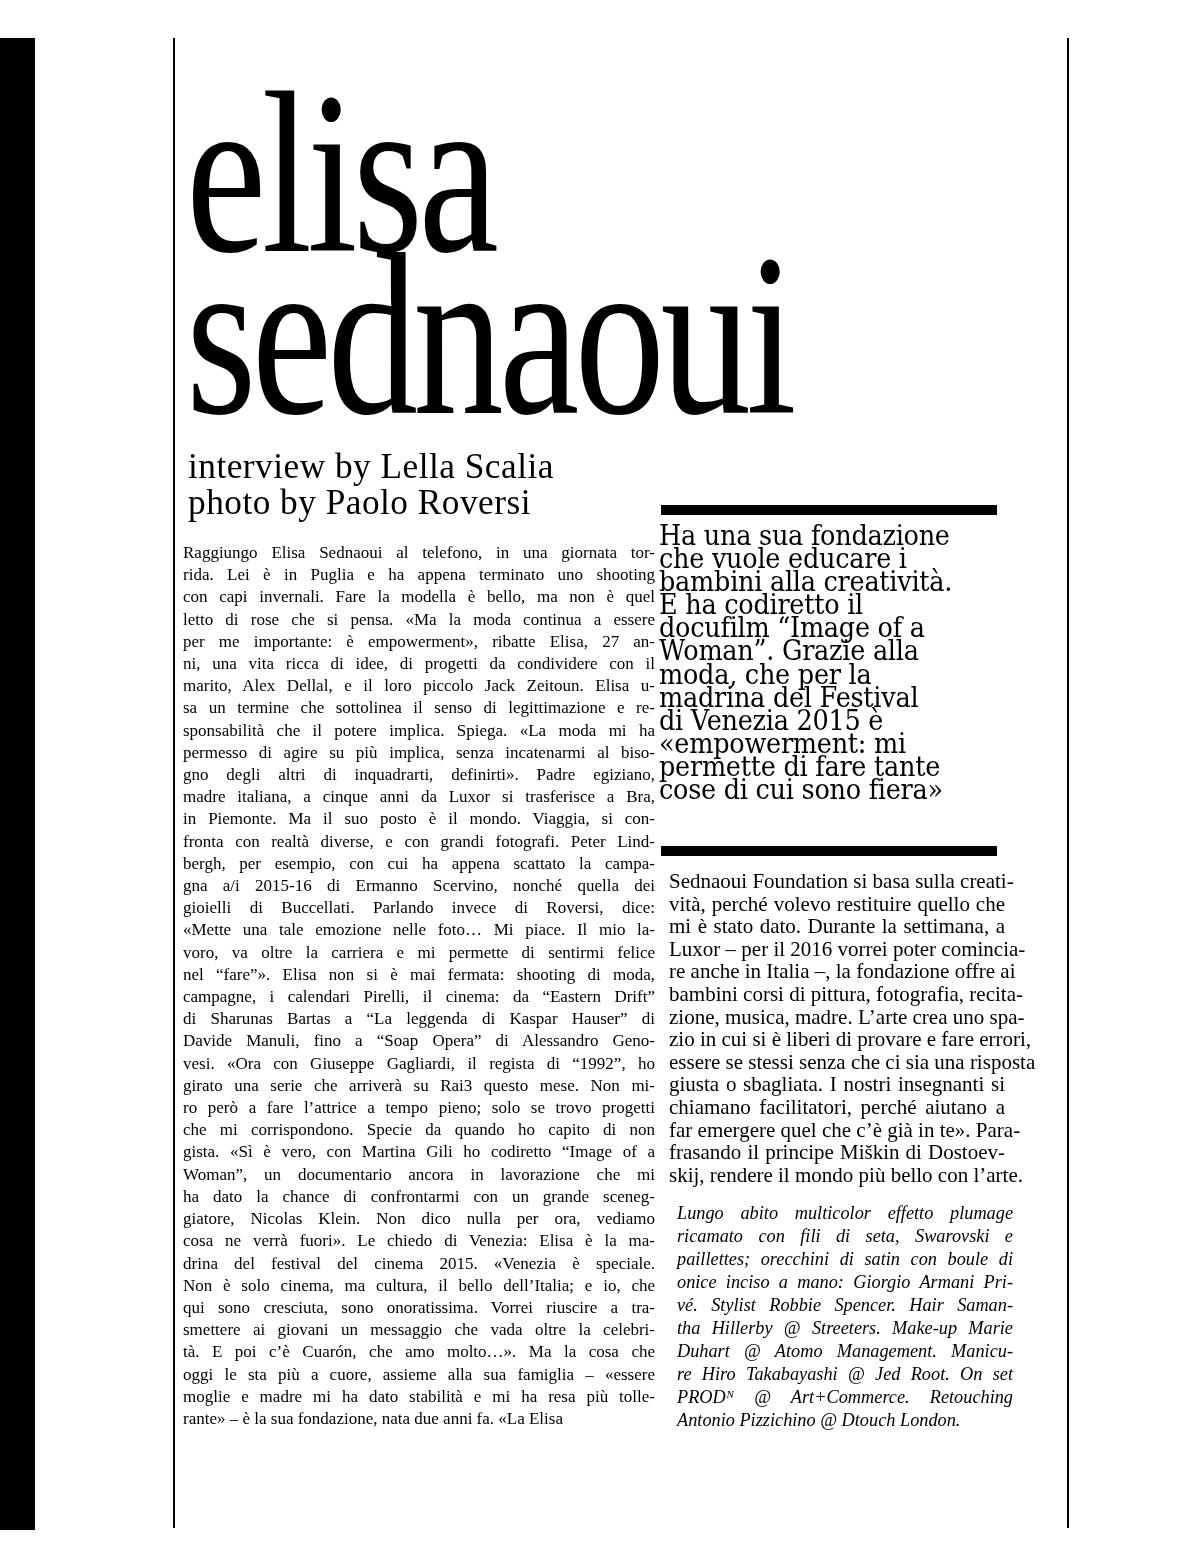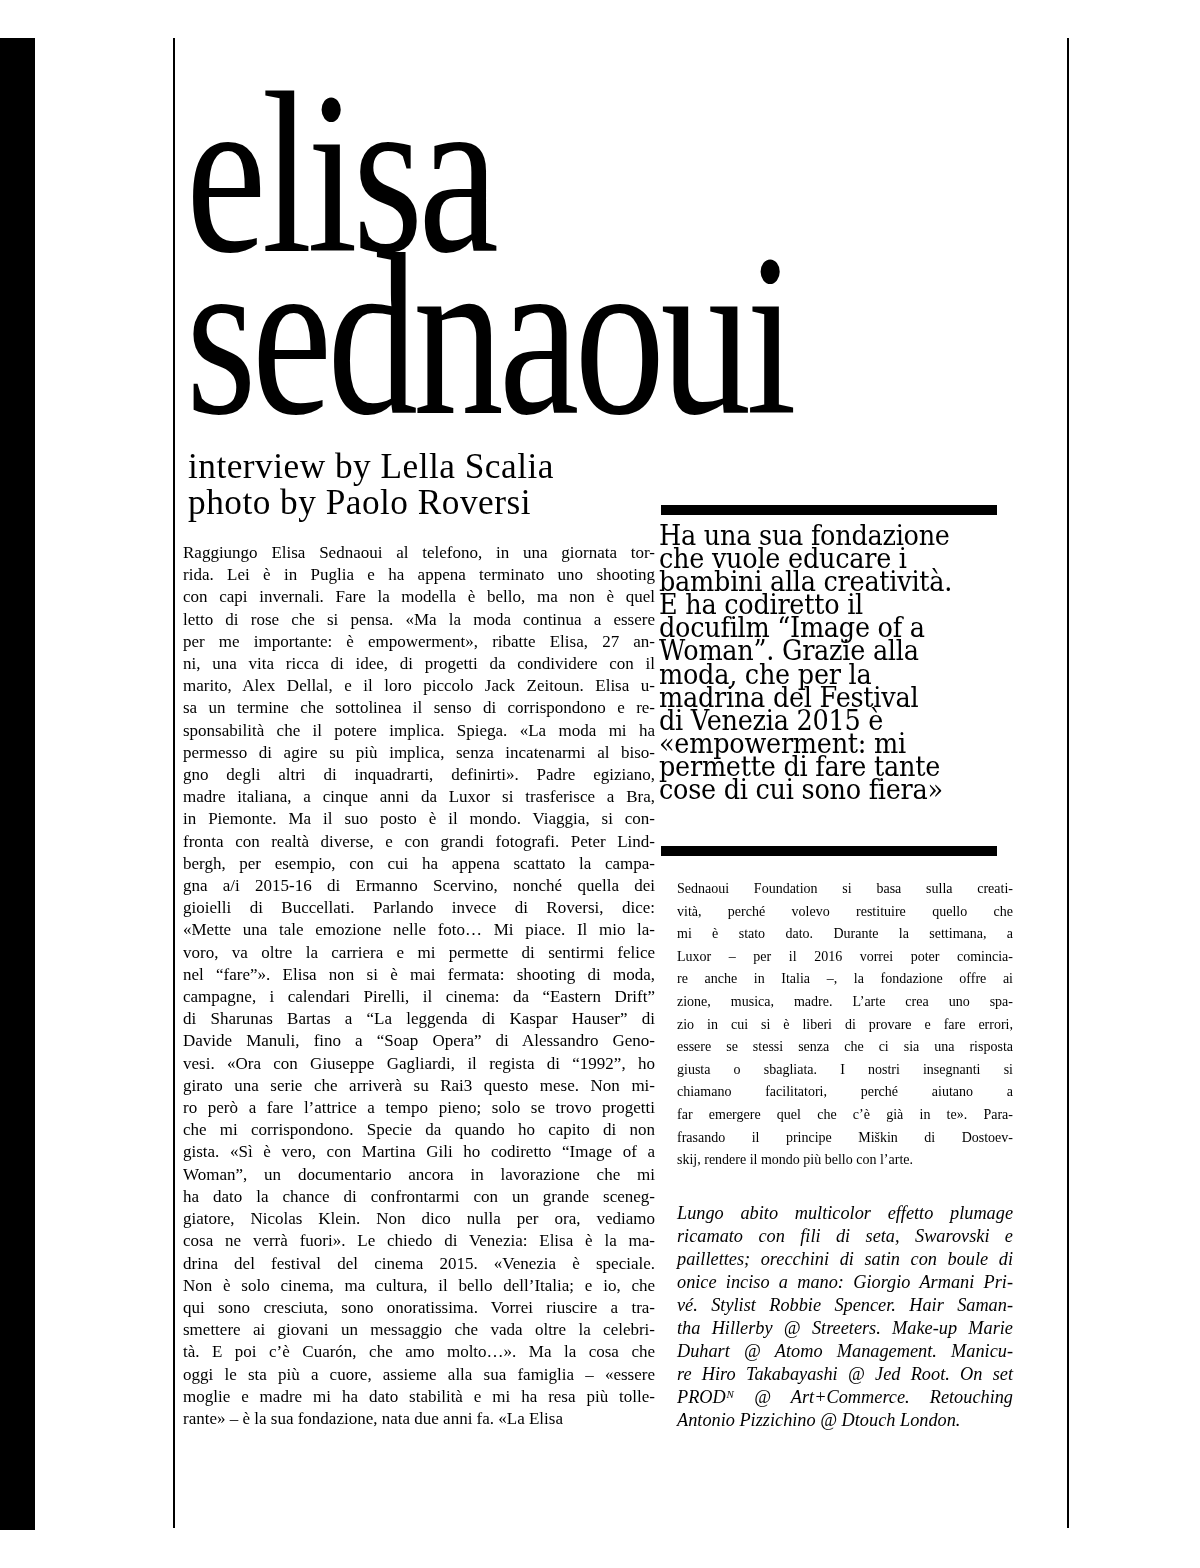--- a/index.html
+++ b/index.html
@@ -44,23 +44,23 @@
       font-family: "DejaVu Serif", "Liberation Serif", serif;
       font-size: 27.5px; line-height: 23.1px; letter-spacing: -0.3px;
       margin: 0;
       transform: scaleX(0.93); transform-origin: left top;
     }
     .pull-quote div { white-space: nowrap; }
 
     .right-col {
       position: absolute; left: 661px; top: 862px; width: 336px;
       font-family: "Liberation Serif", "DejaVu Serif", serif;
-      font-size: 14px; line-height: 22.6px;
+      font-size: 21px; line-height: 22.6px;
       text-align: justify;
-      margin: 16px;
+      margin: 8px;
     }
     .caption {
       position: absolute; left: 661px; top: 1186px; width: 336px;
       font-family: "Liberation Serif", "DejaVu Serif", serif;
       font-style: italic;
       font-size: 18.3px; line-height: 23px;
       text-align: justify;
       margin: 16px;
     }
     .line { display: block; text-align: justify; text-align-last: justify; white-space: nowrap; }
@@ -84,21 +84,21 @@
 </div>
 
 <div class="body-col" id="body-left">
     <span class="line">Raggiungo Elisa Sednaoui al telefono, in una giornata tor-</span>
     <span class="line">rida. Lei è in Puglia e ha appena terminato uno shooting</span>
     <span class="line">con capi invernali. Fare la modella è bello, ma non è quel</span>
     <span class="line">letto di rose che si pensa. «Ma la moda continua a essere</span>
     <span class="line">per me importante: è empowerment», ribatte Elisa, 27 an-</span>
     <span class="line">ni, una vita ricca di idee, di progetti da condividere con il</span>
     <span class="line">marito, Alex Dellal, e il loro piccolo Jack Zeitoun. Elisa u-</span>
-    <span class="line">sa un termine che sottolinea il senso di corrispondono e re-</span>
+    <span class="line">sa un termine che sottolinea il senso di legittimazione e re-</span>
     <span class="line">sponsabilità che il potere implica. Spiega. «La moda mi ha</span>
     <span class="line">permesso di agire su più implica, senza incatenarmi al biso-</span>
     <span class="line">gno degli altri di inquadrarti, definirti». Padre egiziano,</span>
     <span class="line">madre italiana, a cinque anni da Luxor si trasferisce a Bra,</span>
     <span class="line">in Piemonte. Ma il suo posto è il mondo. Viaggia, si con-</span>
     <span class="line">fronta con realtà diverse, e con grandi fotografi. Peter Lind-</span>
     <span class="line">bergh, per esempio, con cui ha appena scattato la campa-</span>
     <span class="line">gna a/i 2015-16 di Ermanno Scervino, nonché quella dei</span>
     <span class="line">gioielli di Buccellati. Parlando invece di Roversi, dice:</span>
     <span class="line">«Mette una tale emozione nelle foto… Mi piace. Il mio la-</span>
@@ -142,20 +142,21 @@
     <div>cose di cui sono fiera»</div>
   </div>
 <div class="pull-rule-bottom"></div>
 
 <div class="right-col" id="body-right">
     <span class="line">Sednaoui Foundation si basa sulla creati-</span>
     <span class="line">vità, perché volevo restituire quello che</span>
     <span class="line">mi è stato dato. Durante la settimana, a</span>
     <span class="line">Luxor – per il 2016 vorrei poter comincia-</span>
     <span class="line">re anche in Italia –, la fondazione offre ai</span>
+    <span class="line">bambini corsi di pittura, fotografia, recita-</span>
     <span class="line">zione, musica, madre. L’arte crea uno spa-</span>
     <span class="line">zio in cui si è liberi di provare e fare errori,</span>
     <span class="line">essere se stessi senza che ci sia una risposta</span>
     <span class="line">giusta o sbagliata. I nostri insegnanti si</span>
     <span class="line">chiamano facilitatori, perché aiutano a</span>
     <span class="line">far emergere quel che c’è già in te». Para-</span>
     <span class="line">frasando il principe Miškin di Dostoev-</span>
     <span class="line last">skij, rendere il mondo più bello con l’arte.</span>
   </div>
 <div class="caption" id="caption">

